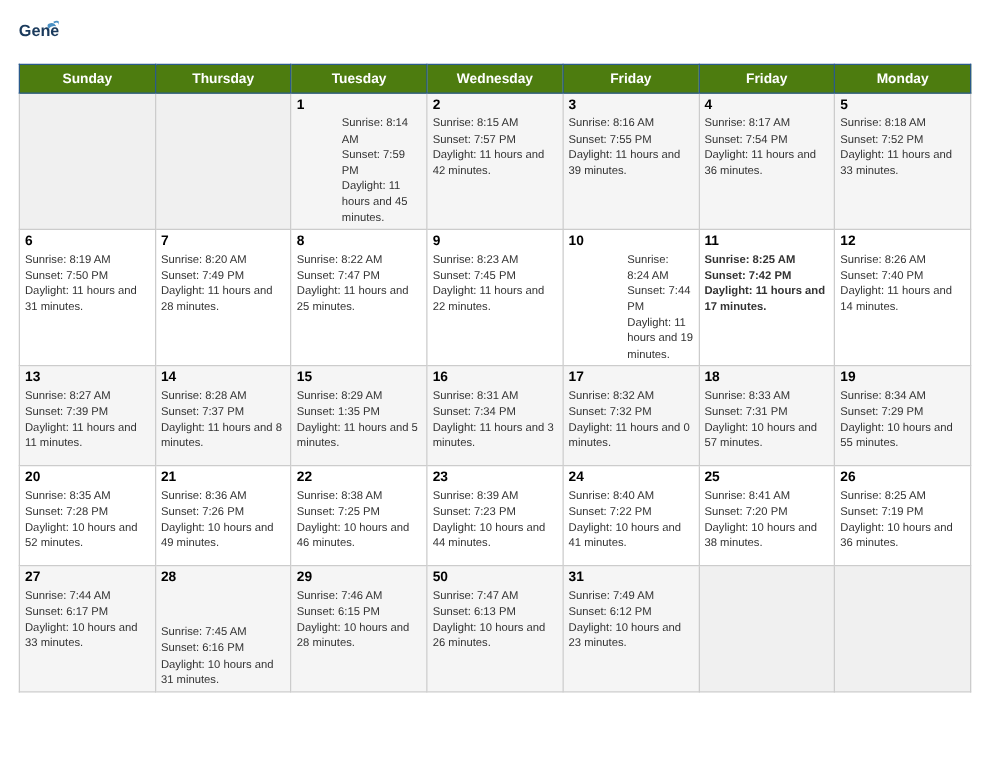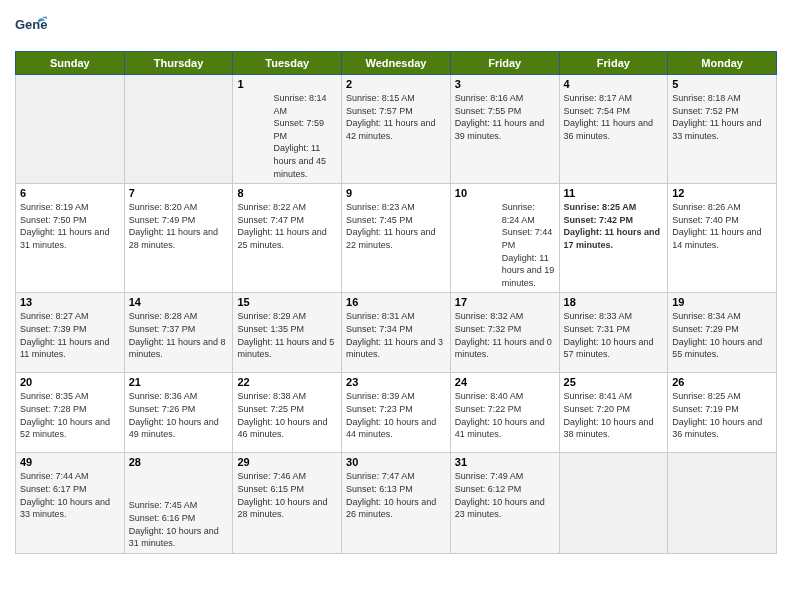--- a/index.html
+++ b/index.html
@@ -284,39 +284,39 @@
           </td>
           <td>
             <span class="day-num">26</span>
             <div class="day-info" style="white-space: pre-line;">Sunrise: 8:25 AM
 Sunset: 7:19 PM
 Daylight: 10 hours and 36 minutes.</div>
           </td>
         </tr>
         <tr>
           <td>
-            <span class="day-num">49</span>
+            <span class="day-num">27</span>
             <div class="day-info" style="white-space: pre-line;">Sunrise: 7:44 AM
 Sunset: 6:17 PM
 Daylight: 10 hours and 33 minutes.</div>
           </td>
           <td>
             <span class="day-num">28</span>
             <div class="day-info" style="white-space: pre-line; margin-top: 31px;">Sunrise: 7:45 AM
 Sunset: 6:16 PM
 Daylight: 10 hours and 31 minutes.</div>
           </td>
           <td>
             <span class="day-num">29</span>
             <div class="day-info" style="white-space: pre-line;">Sunrise: 7:46 AM
 Sunset: 6:15 PM
 Daylight: 10 hours and 28 minutes.</div>
           </td>
           <td>
-            <span class="day-num">30</span>
+            <span class="day-num">50</span>
             <div class="day-info" style="white-space: pre-line;">Sunrise: 7:47 AM
 Sunset: 6:13 PM
 Daylight: 10 hours and 26 minutes.</div>
           </td>
           <td>
             <span class="day-num">31</span>
             <div class="day-info" style="white-space: pre-line;">Sunrise: 7:49 AM
 Sunset: 6:12 PM
 Daylight: 10 hours and 23 minutes.</div>
           </td>

